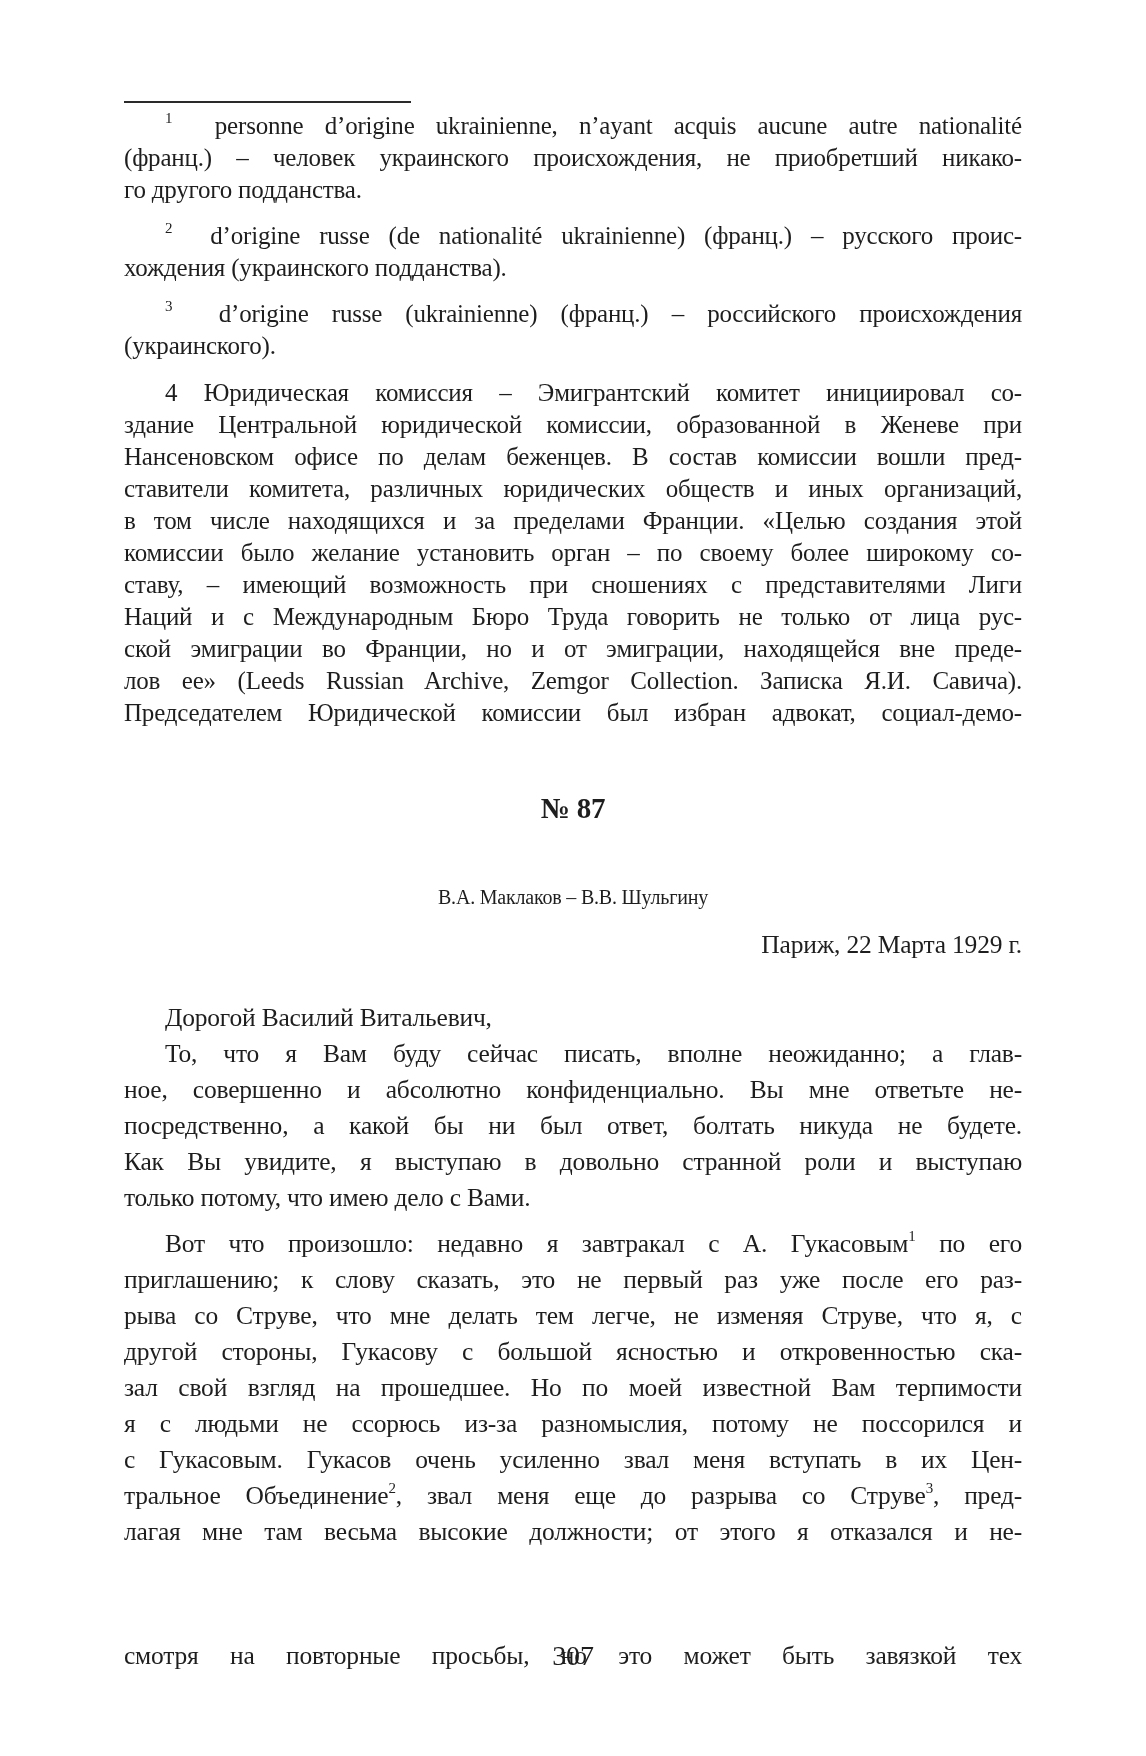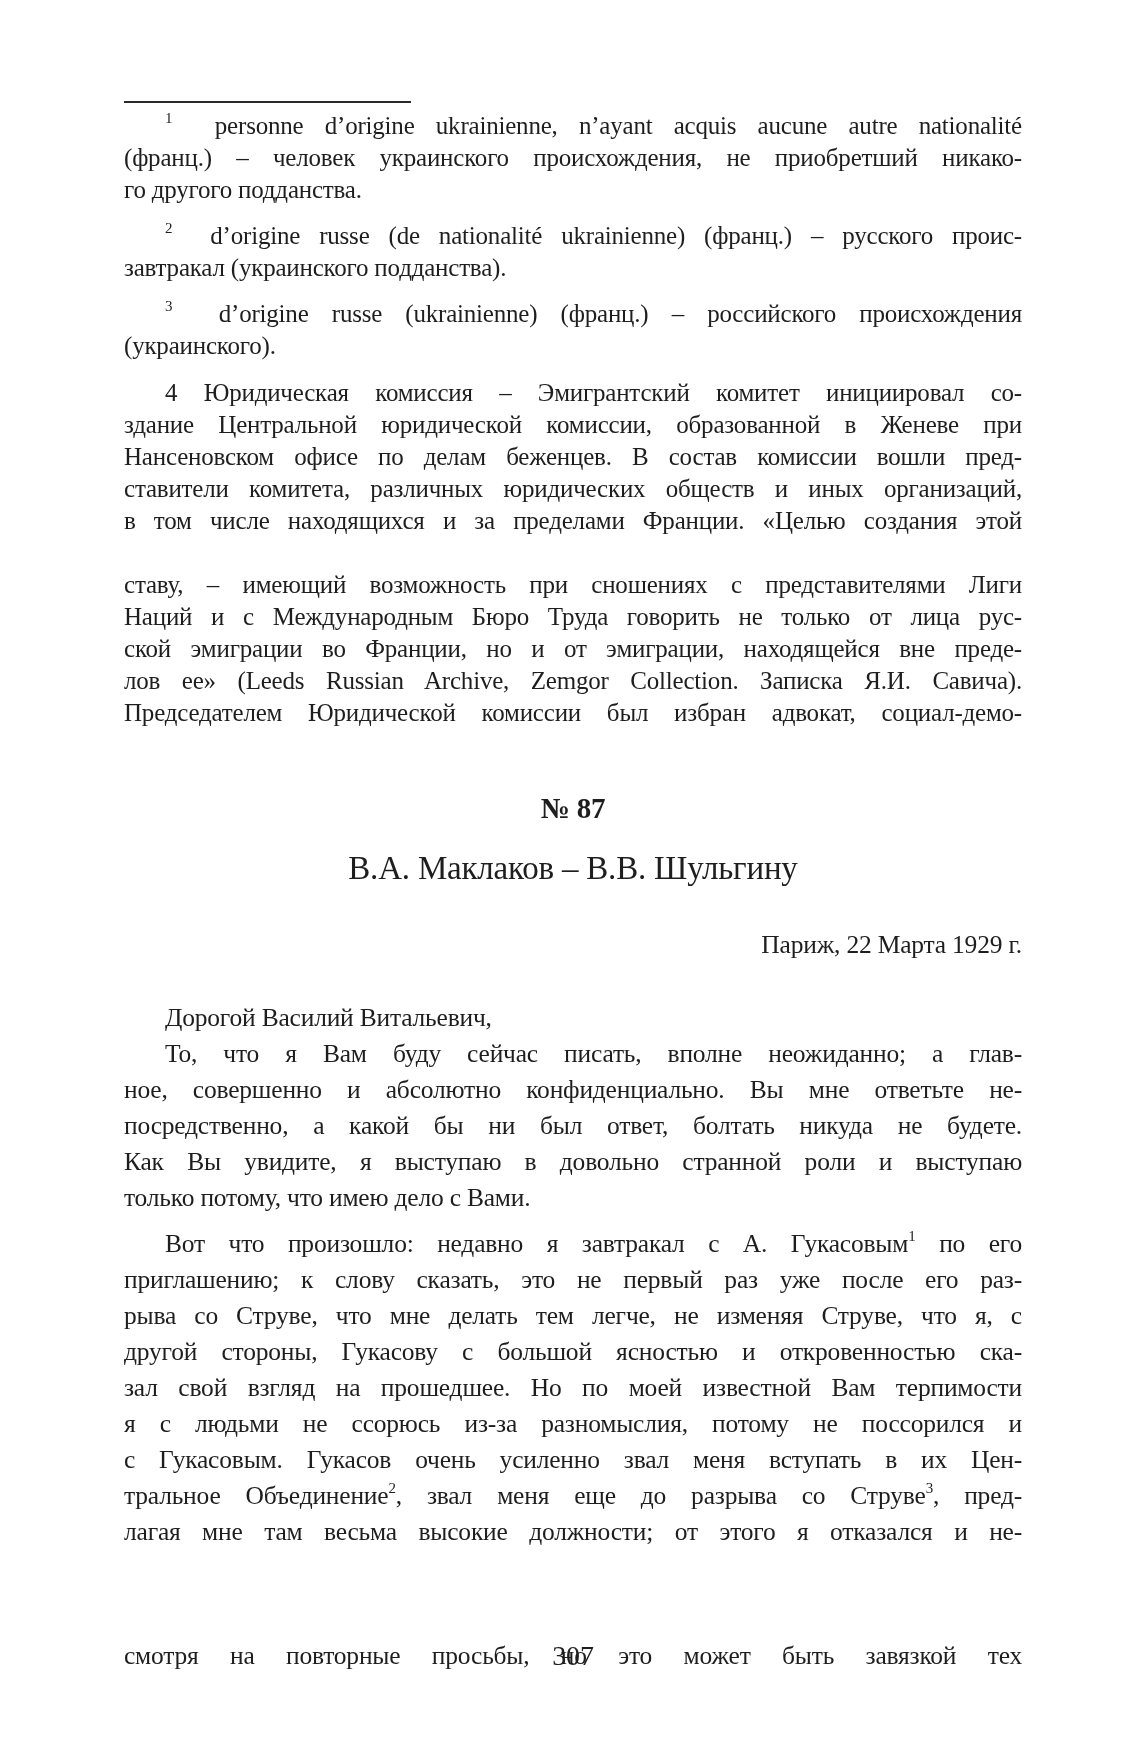--- a/index.html
+++ b/index.html
@@ -10,45 +10,46 @@
   .line { position: absolute; left: 124px; width: 898px; white-space: nowrap; font-size: 25.5px;
           line-height: 32px; letter-spacing: -0.2px; }
   .just { text-align: justify; text-align-last: justify; }
   .indent { padding-left: 41px; box-sizing: border-box; }
   .fn { font-size: 25px; }
   sup { font-size: 15px; vertical-align: 0; position: relative; top: -11px; line-height: 0; }
   .center { text-align: center; }
   .right { text-align: right; }
   .bold { font-weight: bold; }
   .title-no { font-size: 29px; }
-  .title-addr { font-size: 33px; }
+  .title-addr { font-size: 20px; margin-top: 29px; }
   .pagenum { font-size: 28px; }
 </style>
 </head>
 <body>
 
 <div class="page">
 
   <div class="rule"></div>
 
   <div class="line fn just indent" style="top:110px;"><sup>1</sup>&nbsp;&nbsp;<span>personne d’origine ukrainienne, n’ayant acquis aucune autre nationalité</span></div>
   <div class="line fn just" style="top:142px;">(франц.) – человек украинского происхождения, не приобретший никако-</div>
   <div class="line fn" style="top:174px;">го другого подданства.</div>
 
   <div class="line fn just indent" style="top:220px;"><sup>2</sup>&nbsp;&nbsp;<span>d’origine russe (de nationalité ukrainienne) (франц.) – русского проис-</span></div>
-  <div class="line fn" style="top:252px;">завтракал (украинского подданства).</div>
+  <div class="line fn" style="top:252px;">хождения (украинского подданства).</div>
 
   <div class="line fn just indent" style="top:298px;"><sup>3</sup>&nbsp;&nbsp;<span>d’origine russe (ukrainienne) (франц.) – российского происхождения</span></div>
   <div class="line fn" style="top:330px;">(украинского).</div>
 
   <div class="line fn just indent" style="top:377px;">4 Юридическая комиссия – Эмигрантский комитет инициировал со-</div>
   <div class="line fn just" style="top:409px;">здание Центральной юридической комиссии, образованной в Женеве при</div>
   <div class="line fn just" style="top:441px;">Нансеновском офисе по делам беженцев. В состав комиссии вошли пред-</div>
   <div class="line fn just" style="top:473px;">ставители комитета, различных юридических обществ и иных организаций,</div>
   <div class="line fn just" style="top:505px;">в том числе находящихся и за пределами Франции. «Целью создания этой</div>
+  <div class="line fn just" style="top:537px;">комиссии было желание установить орган – по своему более широкому со-</div>
   <div class="line fn just" style="top:569px;">ставу, – имеющий возможность при сношениях с представителями Лиги</div>
   <div class="line fn just" style="top:601px;">Наций и с Международным Бюро Труда говорить не только от лица рус-</div>
   <div class="line fn just" style="top:633px;">ской эмиграции во Франции, но и от эмиграции, находящейся вне преде-</div>
   <div class="line fn just" style="top:665px;">лов ее» (Leeds Russian Archive, Zemgor Collection. Записка Я.И. Савича).</div>
   <div class="line fn just" style="top:697px;">Председателем Юридической комиссии был избран адвокат, социал-демо-</div>
 
   <div class="line center bold title-no" style="top:792px;">№ 87</div>
   <div class="line center title-addr" style="top:852px;">В.А. Маклаков – В.В. Шульгину</div>
   <div class="line right" style="top:929px;">Париж, 22 Марта 1929 г.</div>
 

